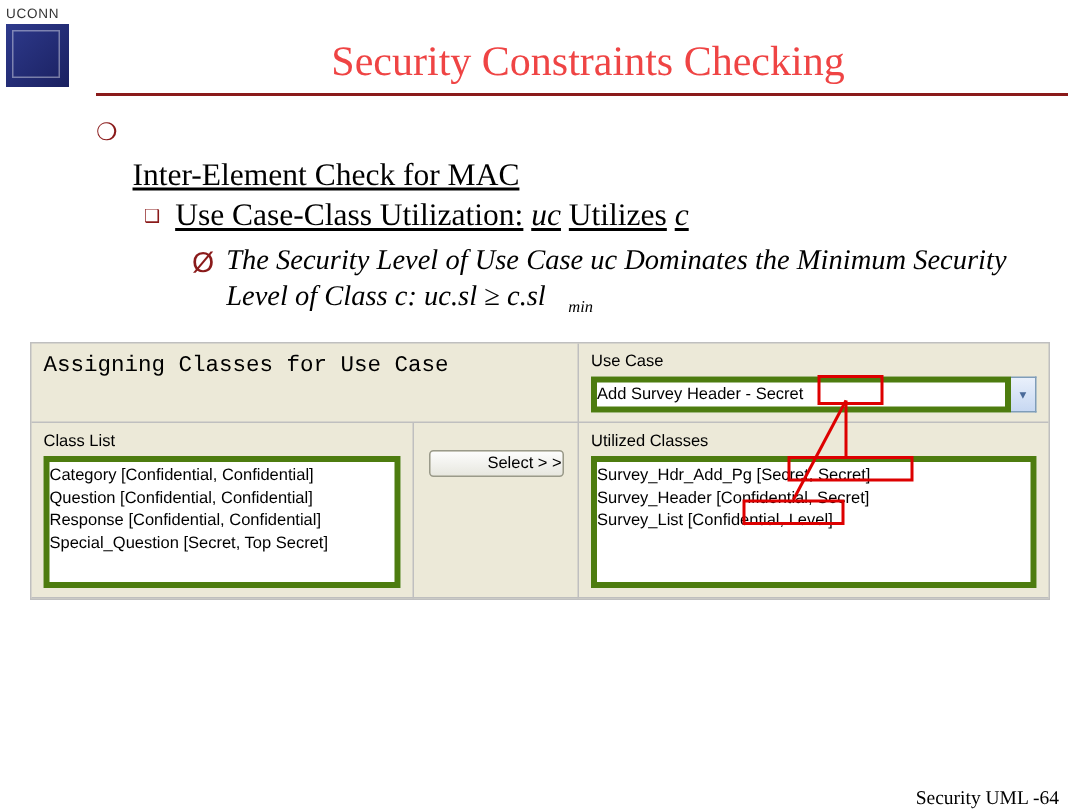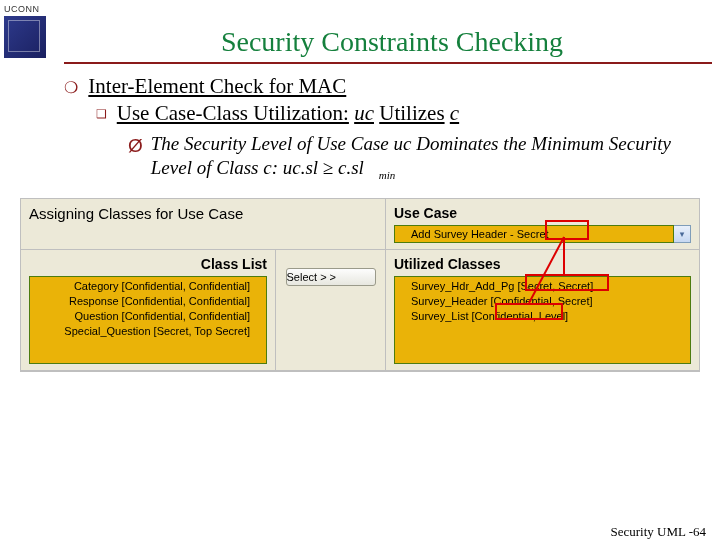--- a/index.html
+++ b/index.html
@@ -41,42 +41,42 @@
     border: 1px solid rgba(255,255,255,0.4);
     box-sizing: border-box;
   }
   .title-wrap {
     flex: 1;
     text-align: center;
     padding-top: 8px;
   }
   .title {
     font-size: 28px;
-    color: #15803d;
+    color: #ef4444;
   }
   .rule {
     height: 2px;
     background: #8a1a1a;
     margin: 4px 8px 0 64px;
   }
   .content {
     padding: 10px 20px 0 64px;
   }
   .b1 {
     display: flex;
     align-items: flex-start;
     font-size: 21px;
   }
   .b1 .bul {
     color: #8a1a1a;
     font-size: 16px;
     margin-right: 10px;
     margin-top: 4px;
   }
-  .b1 .txt { text-decoration: underline; }
+  .b1 .txt { text-decoration: underline; margin-top: 30px; }
   .b2 {
     display: flex;
     align-items: flex-start;
     margin-left: 32px;
     font-size: 21px;
     margin-top: 2px;
   }
   .b2 .bul {
     color: #8a1a1a;
     font-size: 12px;
@@ -113,35 +113,36 @@
   }
   .panel-row { display: flex; }
   .panel-cell {
     border-right: 1px solid #bfbfbf;
     border-bottom: 1px solid #bfbfbf;
     padding: 6px 8px;
     box-sizing: border-box;
   }
   .panel-cell:last-child { border-right: none; }
   .panel-row:last-child .panel-cell { border-bottom: none; }
-  .col-left { width: 255px; text-align: right; }
+  .col-left { width: 255px; }
   .col-mid { width: 110px; }
   .col-right { flex: 1; }
   .panel-heading {
     font-size: 15px;
     font-weight: normal;
+    font-family: Liberation Mono, monospace;
   }
   .panel-label {
-    font-weight: bold;
-    font-size: 14px;
+    font-weight: normal;
+    font-size: 11px;
   }
   .field {
-    background: #eab308;
-    border: 1px solid #4d7c0f;
-    padding: 2px 16px;
+    background: #ffffff;
+    border: 4px solid #4d7c0f;
+    padding: 2px 0;
     font-size: 11px;
     box-sizing: border-box;
   }
   .listbox {
     height: 88px;
     overflow: hidden;
     line-height: 1.35;
   }
   .dropdown {
     display: flex;
@@ -161,21 +162,21 @@
   }
   .btn {
     display: block;
     width: 88px;
     margin: 0 auto 6px auto;
     background: linear-gradient(#fdfdfd, #e7e7df);
     border: 1px solid #9a9a8a;
     border-radius: 3px;
     padding: 2px 0;
     font-size: 11px;
-    text-align: left;
+    text-align: right;
     font-family: Tahoma, Arial, sans-serif;
   }
   .footer {
     position: absolute;
     bottom: 0;
     right: 14px;
     font-size: 13px;
   }
   .annot {
     position: absolute;
@@ -238,22 +239,22 @@
         <div class="field">Add Survey Header - Secret</div>
         <div class="arrow">▾</div>
       </div>
     </div>
   </div>
   <div class="panel-row">
     <div class="panel-cell col-left">
       <div class="panel-label">Class List</div>
       <div class="field listbox" style="margin-top:4px">
         <div>Category [Confidential, Confidential]</div>
+        <div>Question [Confidential, Confidential]</div>
         <div>Response [Confidential, Confidential]</div>
-        <div>Question [Confidential, Confidential]</div>
         <div>Special_Question [Secret, Top Secret]</div>
       </div>
     </div>
     <div class="panel-cell col-mid" style="padding-top:18px">
       <div class="btn">Select &gt; &gt;</div>
     </div>
     <div class="panel-cell col-right">
       <div class="panel-label">Utilized Classes</div>
       <div class="field listbox" style="margin-top:4px">
         <div>Survey_Hdr_Add_Pg [Secret, Secret]</div>

